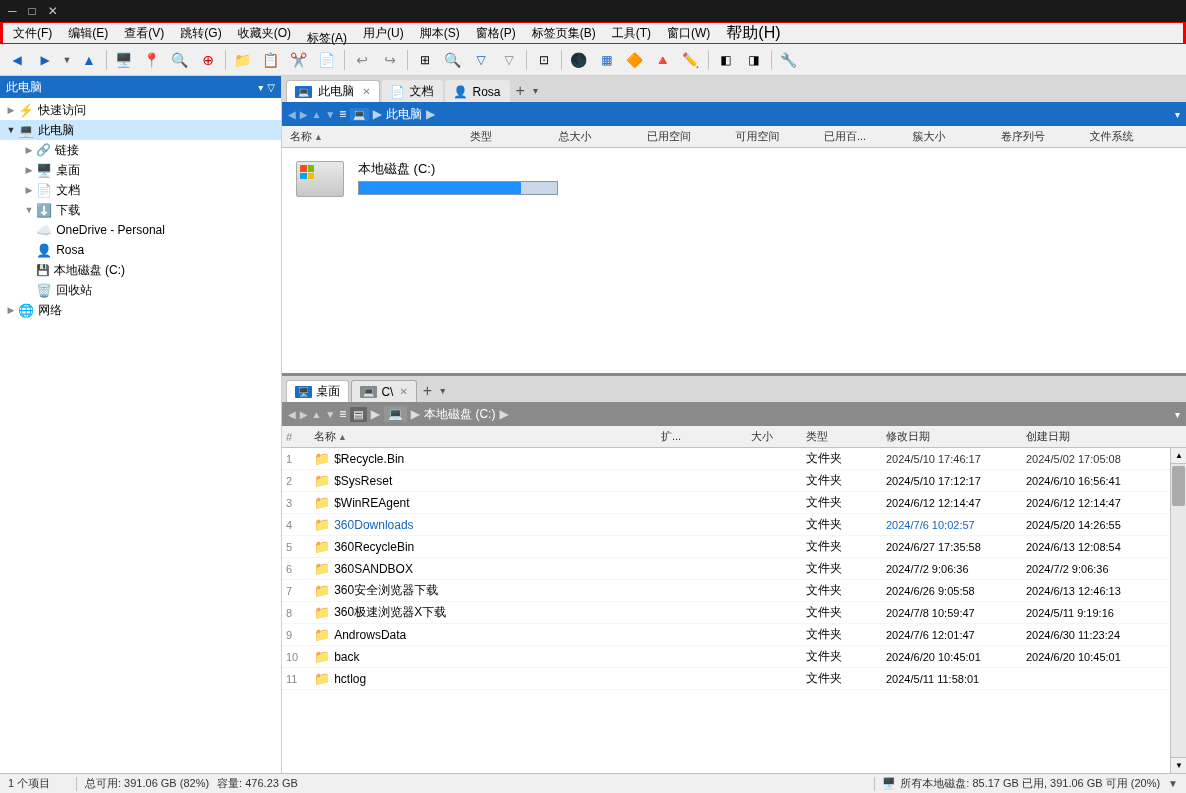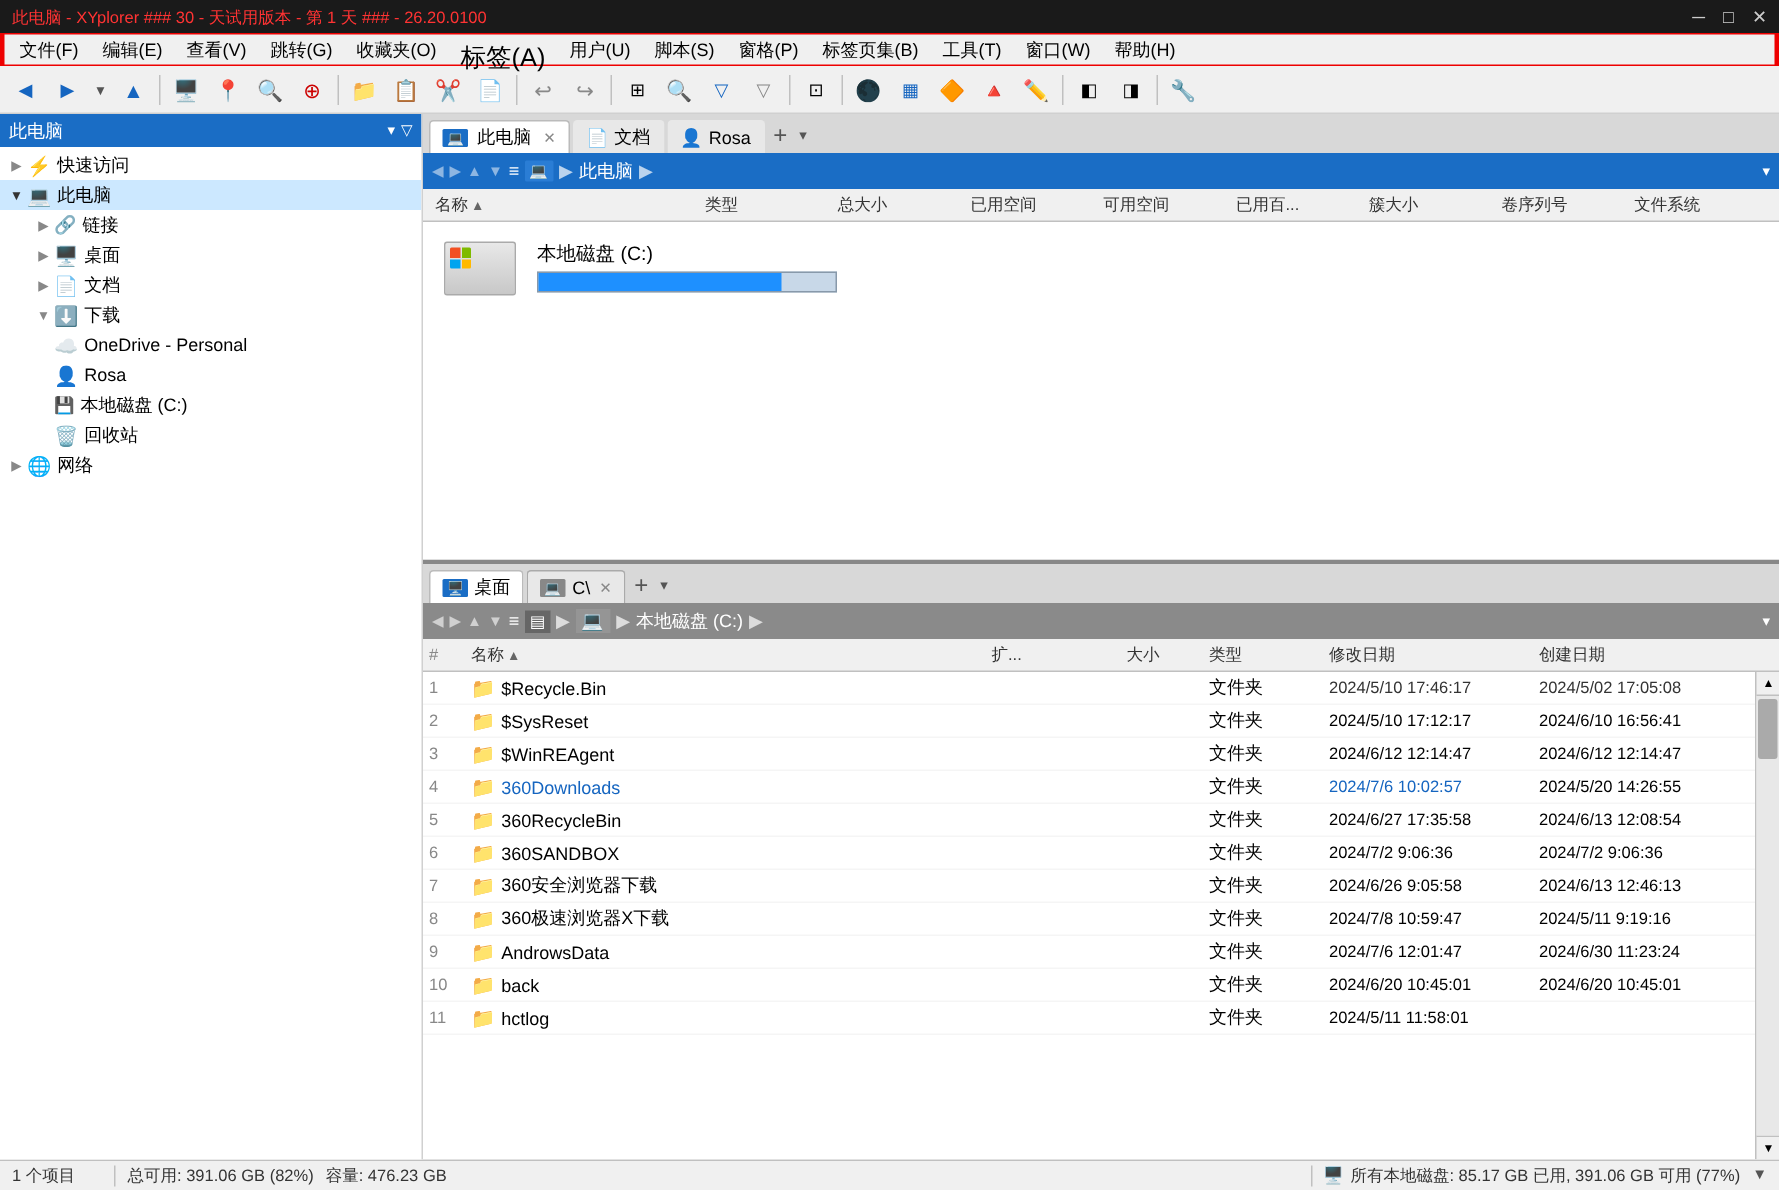--- a/index.html
+++ b/index.html
@@ -14,43 +14,42 @@
 
     
     #toolbar { background: #f0f0f0; border-bottom: 1px solid #d0d0d0; height: 32px; display: flex; align-items: center; padding: 0 4px; gap: 2px; }
 
     #menu-bar-wrapper { border: 2px solid #e00; }
   </style>
 </head>
 <body>
 
 <div id="title-bar" style="background:#1a1a1a; height:22px; display:flex; align-items:center; justify-content:space-between; padding:0 8px;">
-  <span style="color:#ff3333; font-size:11px;">此电脑 - XYplorer ### 30 - 天试用版本 - 第 1 天 ### - 26.20.0100</span>
   <div style="display:flex; gap:12px;">
     <span style="color:#ccc; cursor:pointer; font-size:12px;">─</span>
     <span style="color:#ccc; cursor:pointer; font-size:12px;">□</span>
     <span style="color:#ccc; cursor:pointer; font-size:12px;">✕</span>
   </div>
 </div>
 
 <div id="menu-bar-wrapper" style="border:2px solid #ee0000; border-top:none; border-bottom:none;">
 <div id="menu-bar" style="background:#f0f0f0; border-bottom:1px solid #ccc; height:22px; display:flex; align-items:center; padding:0 2px; border:1px solid #ee0000;">
   <span style="padding:2px 8px; font-size:12px; cursor:pointer;">文件(F)</span>
   <span style="padding:2px 8px; font-size:12px; cursor:pointer;">编辑(E)</span>
   <span style="padding:2px 8px; font-size:12px; cursor:pointer;">查看(V)</span>
   <span style="padding:2px 8px; font-size:12px; cursor:pointer;">跳转(G)</span>
   <span style="padding:2px 8px; font-size:12px; cursor:pointer;">收藏夹(O)</span>
-  <span style="padding:2px 8px; font-size:17px; cursor:pointer;margin-top:11px;">标签(A)</span>
+  <span style="padding:2px 8px; font-size:12px; cursor:pointer;margin-top:11px;">标签(A)</span>
   <span style="padding:2px 8px; font-size:12px; cursor:pointer;">用户(U)</span>
   <span style="padding:2px 8px; font-size:12px; cursor:pointer;">脚本(S)</span>
   <span style="padding:2px 8px; font-size:12px; cursor:pointer;">窗格(P)</span>
   <span style="padding:2px 8px; font-size:12px; cursor:pointer;">标签页集(B)</span>
   <span style="padding:2px 8px; font-size:12px; cursor:pointer;">工具(T)</span>
   <span style="padding:2px 8px; font-size:12px; cursor:pointer;">窗口(W)</span>
-  <span style="padding:2px 8px; font-size:12px; cursor:pointer;">帮助(H)</span>
+  <span style="padding:2px 8px; font-size:16px; cursor:pointer;">帮助(H)</span>
 </div>
 </div>
 
 <div id="toolbar" style="background:#f0f0f0; border-bottom:1px solid #d0d0d0; height:32px; display:flex; align-items:center; padding:0 4px; gap:2px;">
   <button style="width:26px; height:24px; border:1px solid transparent; background:transparent; cursor:pointer; font-size:12px; display:flex; align-items:center; justify-content:center; color:#1565c0;">◀</button>
   <button style="width:26px; height:24px; border:1px solid transparent; background:transparent; cursor:pointer; font-size:12px; display:flex; align-items:center; justify-content:center; color:#1565c0;">▶</button>
   <button style="width:14px; height:24px; border:1px solid transparent; background:transparent; cursor:pointer; font-size:9px; display:flex; align-items:center; justify-content:center; color:#555;">▼</button>
   <button style="width:26px; height:24px; border:1px solid transparent; background:transparent; cursor:pointer; font-size:14px; display:flex; align-items:center; justify-content:center; color:#1565c0;">▲</button>
   <div style="width:1px; height:20px; background:#c0c0c0; margin:0 2px;"></div>
   <button style="width:26px; height:24px; border:1px solid transparent; background:transparent; cursor:pointer; font-size:14px; display:flex; align-items:center; justify-content:center;">🖥️</button>
@@ -454,16 +453,16 @@
 
 <div style="background:#f0f0f0; border-top:1px solid #c0c0c0; height:20px; display:flex; align-items:center; padding:0 8px; font-size:11px; color:#333; gap:8px;">
   <span style="min-width:60px;">1 个项目</span>
   <span style="width:1px; height:14px; background:#c0c0c0; display:inline-block;"></span>
   <span>总可用: 391.06 GB (82%)</span>
   <span>容量: 476.23 GB</span>
   <span style="flex:1;"></span>
   <span style="width:1px; height:14px; background:#c0c0c0; display:inline-block;"></span>
   <span style="display:flex; align-items:center; gap:4px;">
     <span style="color:#333;">🖥️</span>
-    <span>所有本地磁盘: 85.17 GB 已用, 391.06 GB 可用 (77%)</span>
+    <span>所有本地磁盘: 85.17 GB 已用, 391.06 GB 可用 (20%)</span>
   </span>
   <span style="cursor:pointer; font-size:10px; color:#555;">▼</span>
 </div>
 
 </body></html>

